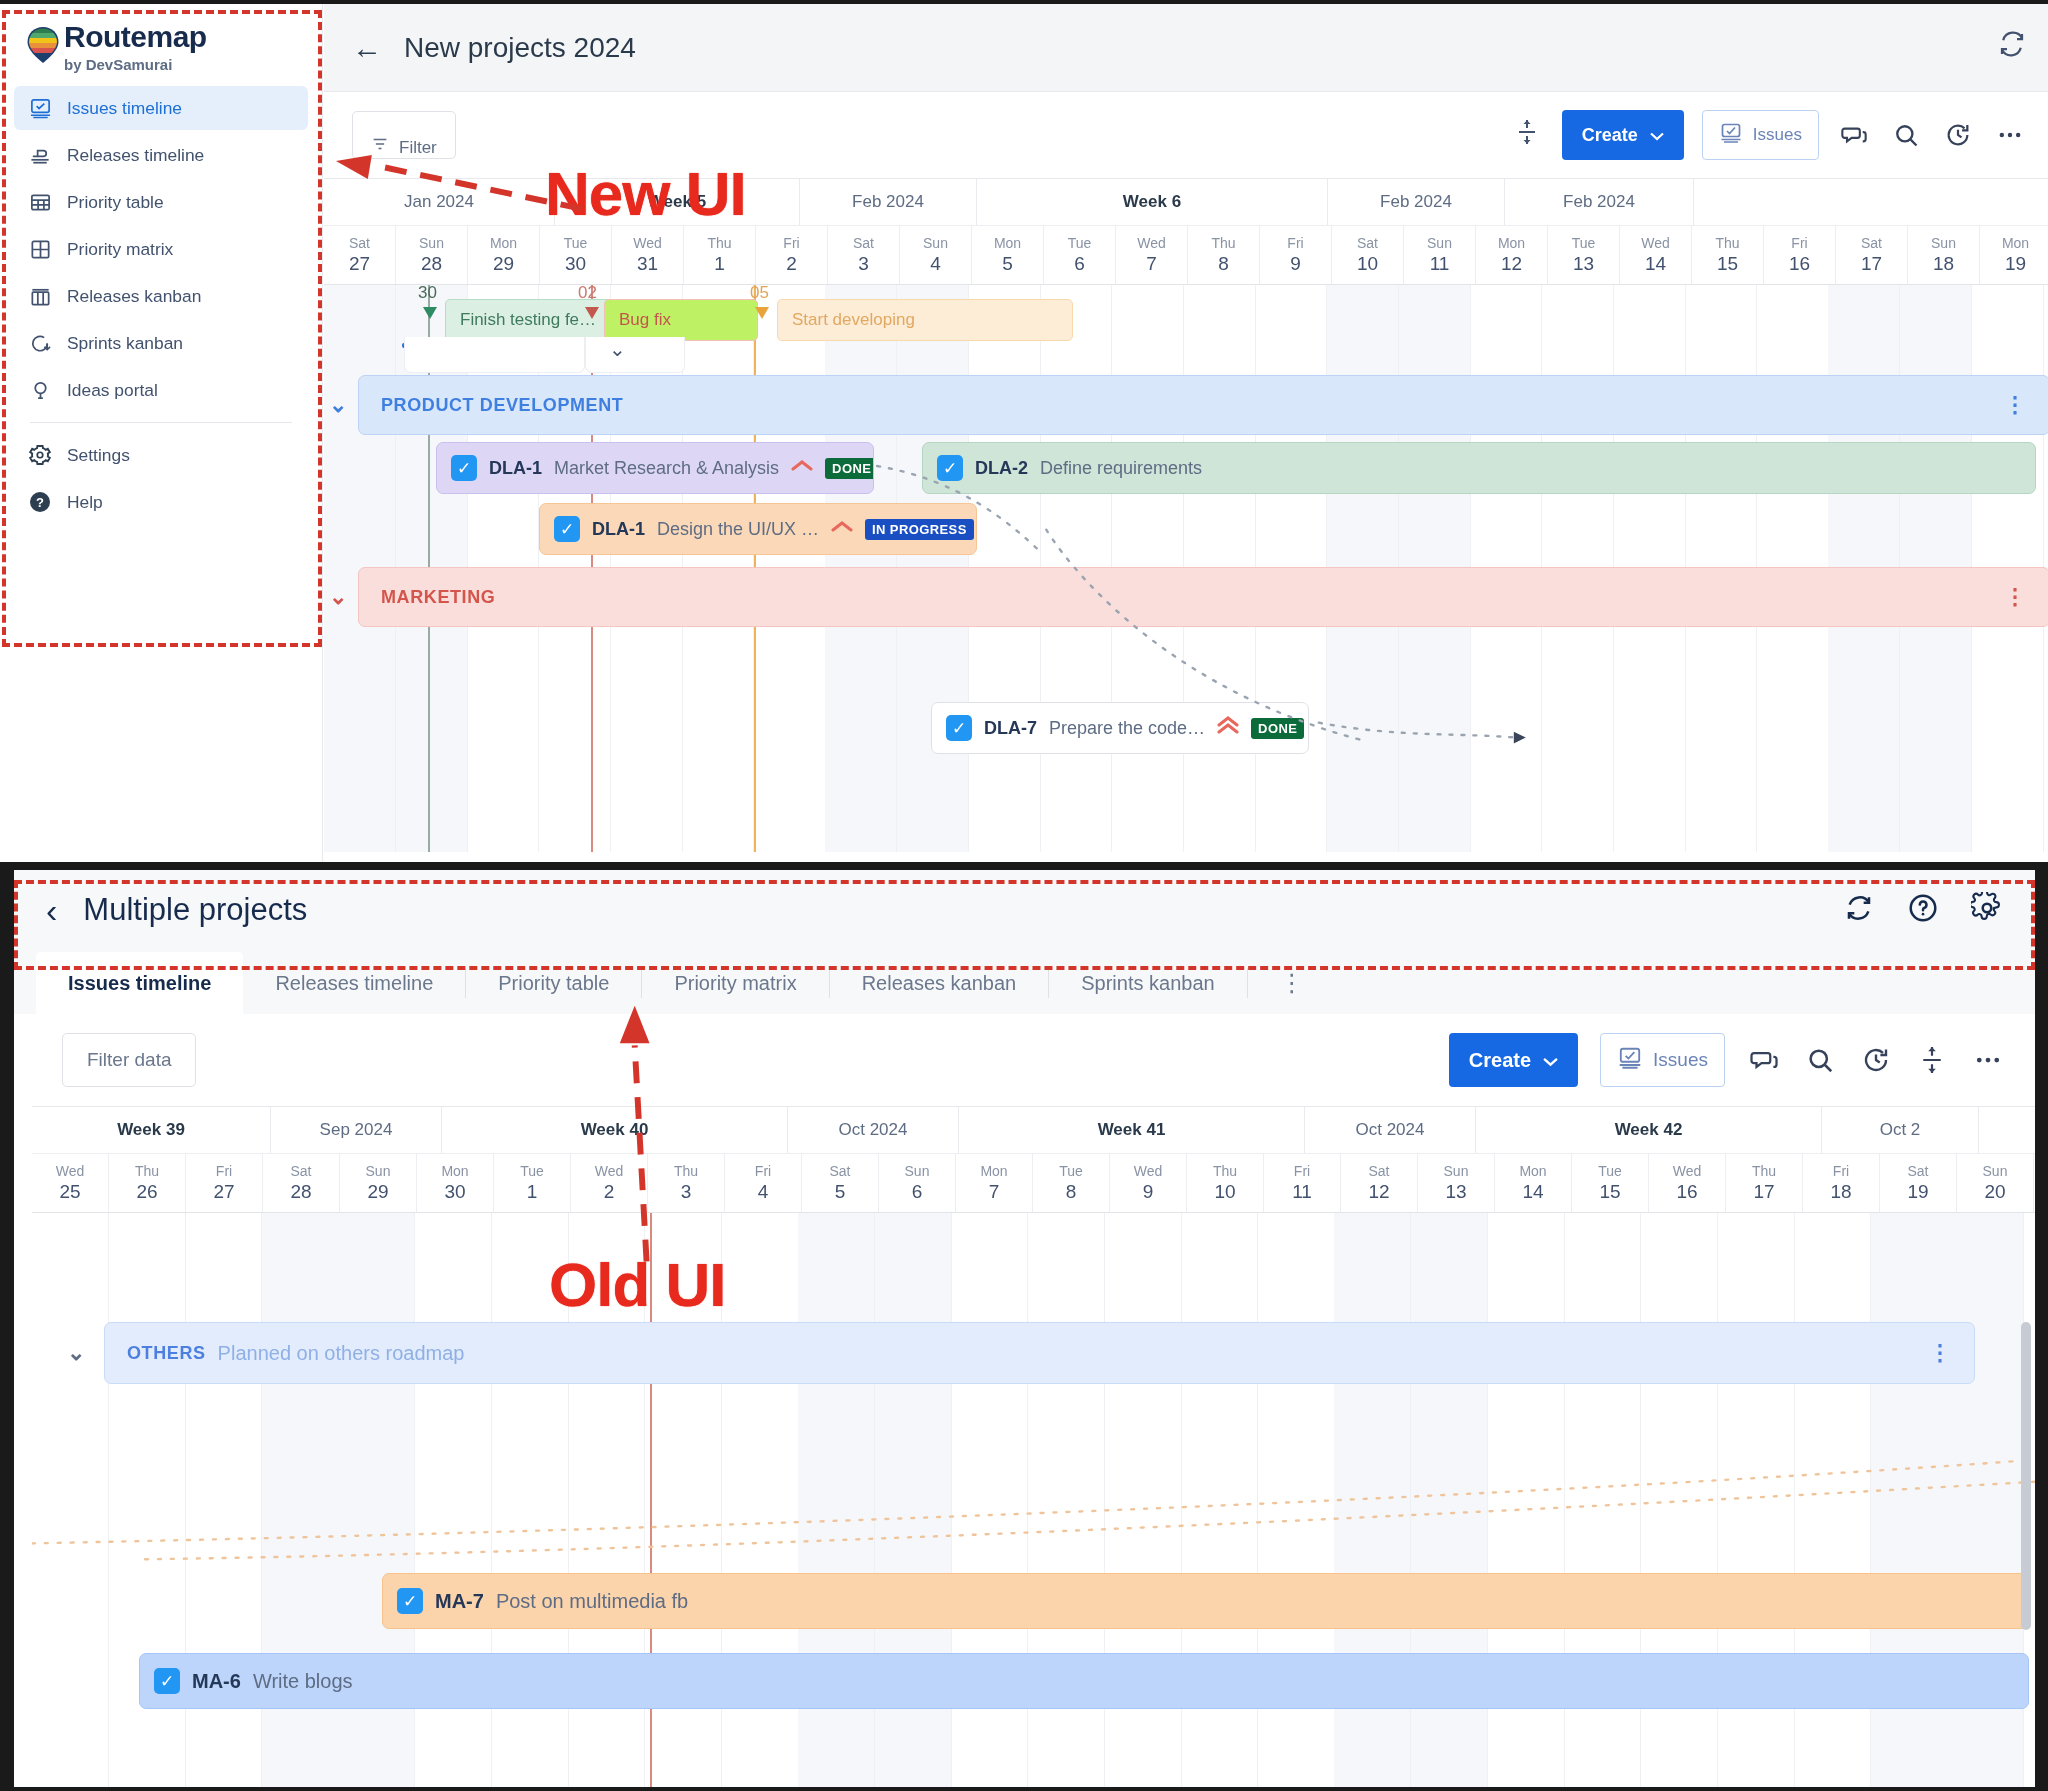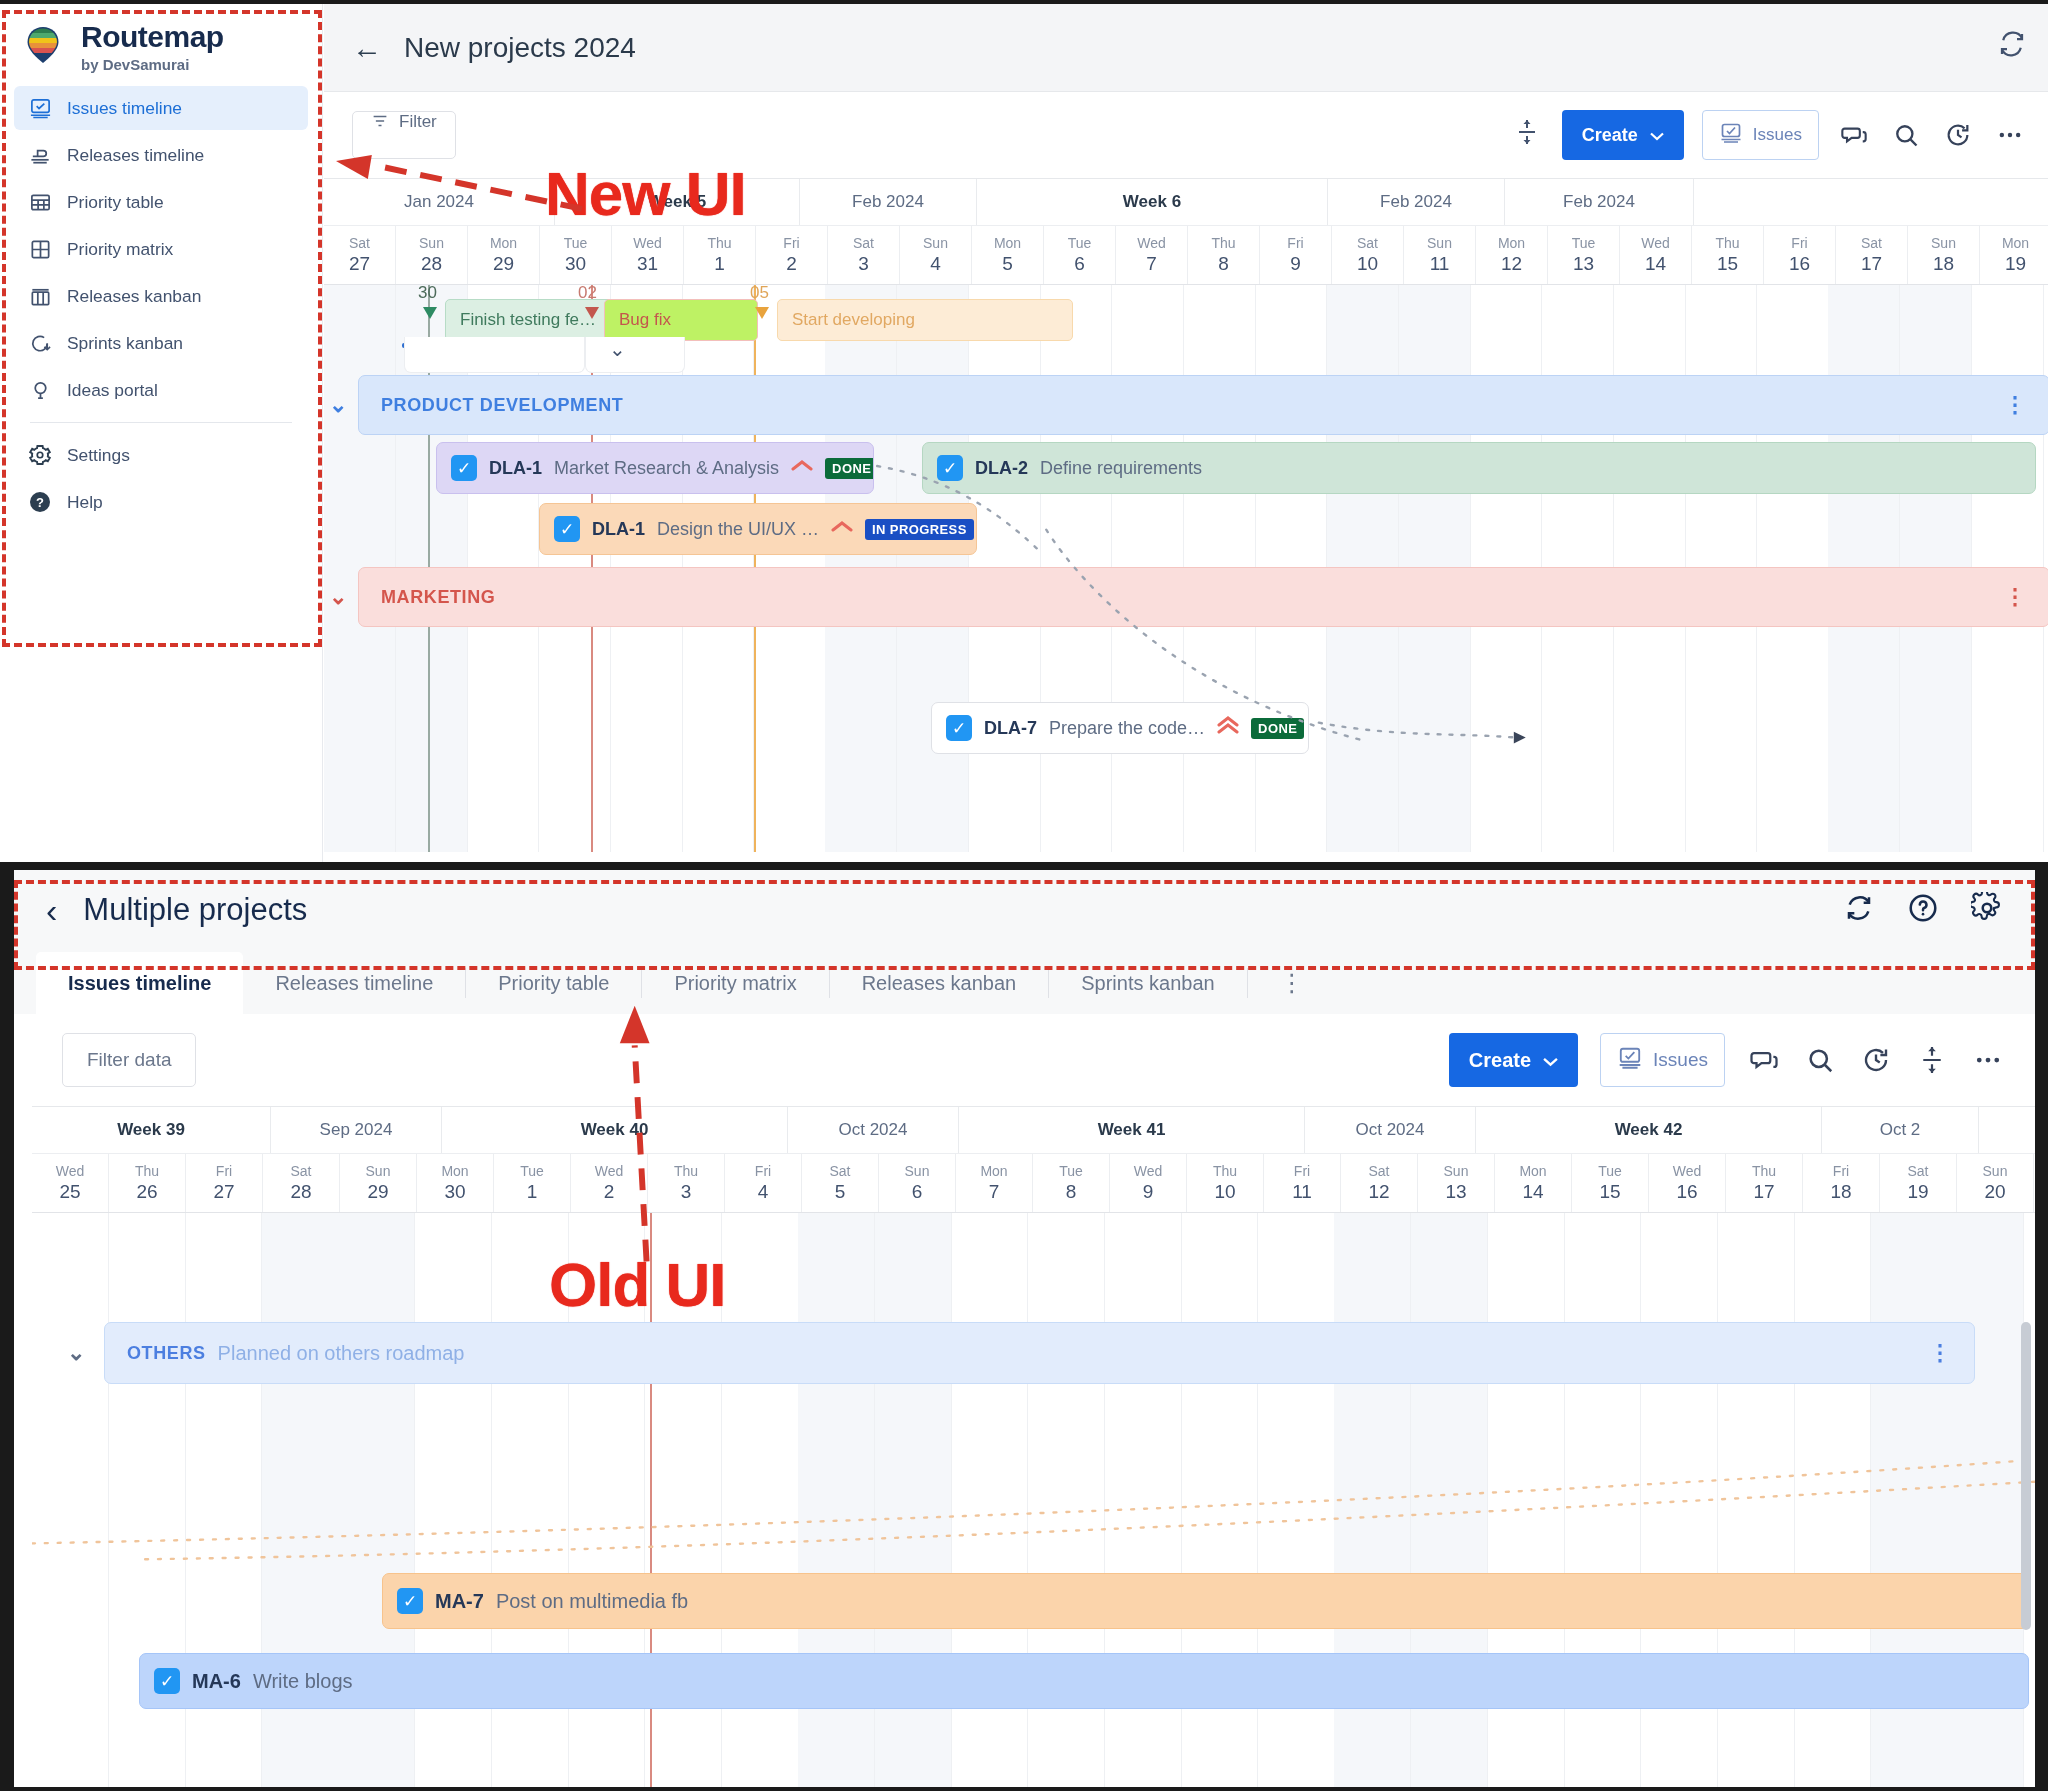--- a/index.html
+++ b/index.html
@@ -14,21 +14,21 @@
   
   .panel-top {
     position: absolute; left: 0; top: 4px; width: 2049px; height: 858px;
     background: #ffffff; overflow: hidden;
   }
   
   .sidebar {
     position: absolute; left: 0; top: 0; width: 323px; height: 858px;
     background: #ffffff; border-right: 1px solid #e8eaee;
   }
-  .brand { display: flex; align-items: flex-start; padding: 18px 0 10px 26px; gap: 21px; }
+  .brand { display: flex; align-items: flex-start; padding: 18px 0 10px 26px; gap: 4px; }
   .brand-logo { width: 34px; height: 38px; position: relative; flex: none; margin-top: 4px;}
   .brand-text { line-height: 1; }
   .brand-title { font-size: 30px; font-weight: bold; color: #172b4d; letter-spacing: -0.5px; }
   .brand-sub { font-size: 15px; font-weight: bold; color: #5e6c84; margin-top: 5px; }
 
   .nav { padding: 4px 14px 0 14px; }
   .nav-item {
     display: flex; align-items: center; gap: 15px;
     height: 44px; padding: 0 14px; border-radius: 6px;
     font-size: 17.4px; color: #42526e; margin-bottom: 3px;
@@ -42,21 +42,21 @@
   .th-bar {
     height: 88px; background: #f4f5f7; display: flex; align-items: center;
     padding-left: 28px; gap: 22px; border-bottom: 1px solid #e6e8eb;
   }
   .back-arrow { font-size: 30px; color: #2c3e50; line-height: 1; }
   .th-title { font-size: 28px; color: #2b3a4b; font-weight: 400; }
   .th-refresh { margin-left: auto; margin-right: 22px; font-size: 26px; color: #42526e; }
 
   .tb-bar { height: 86px; background: #fff; display: flex; align-items: center; padding: 0 22px 0 28px; }
   .filter-btn {
-    display:flex; align-items:flex-start; gap:10px;
+    display:flex; align-items:flex-end; gap:10px;
     height: 48px; padding: 0 18px; border: 1px solid #dfe1e6; border-radius: 5px;
     font-size: 17px; color: #5e6c84; background: #fff;
   }
   .tb-right { margin-left: auto; display: flex; align-items: center; gap: 18px; }
   .split-icon { color: #42526e; font-size: 24px; padding: 0 6px; }
   .create-btn {
     background: #1668e3; color: #fff; font-weight: bold; font-size: 18px;
     height: 50px; padding: 0 20px; border-radius: 4px; display: flex; align-items: center; gap: 12px;
   }
   .issues-btn {

